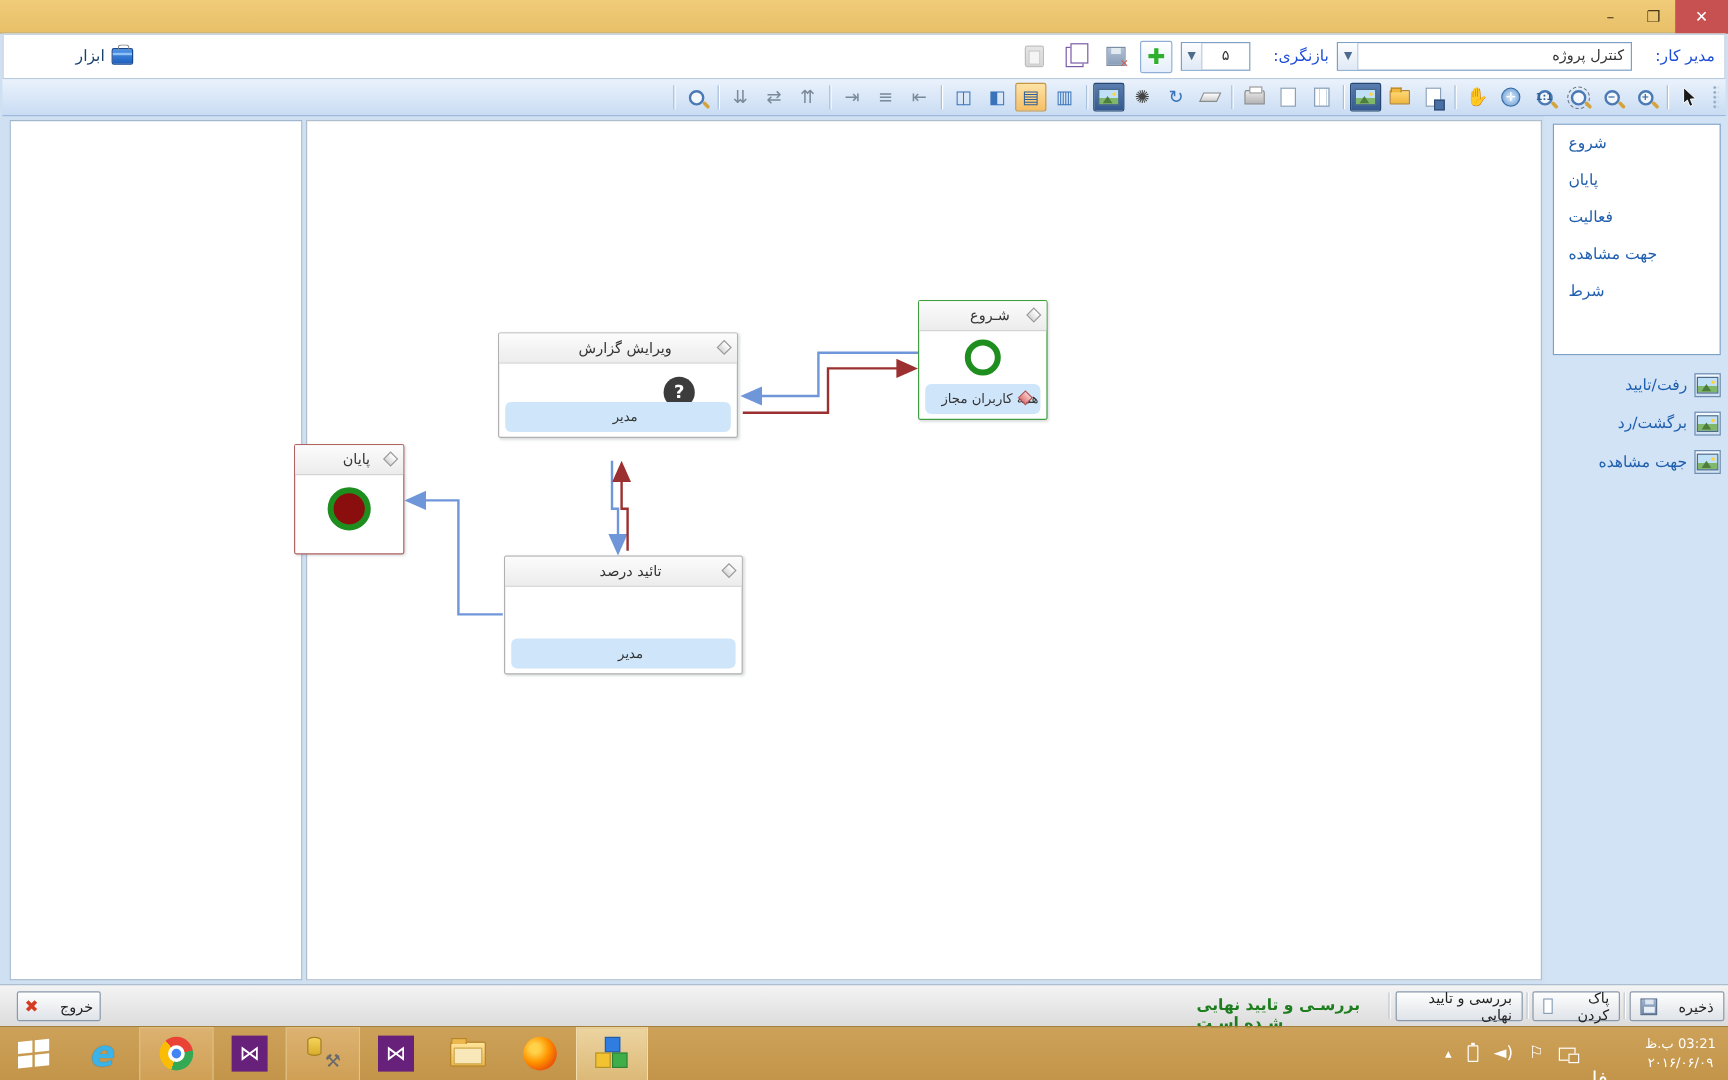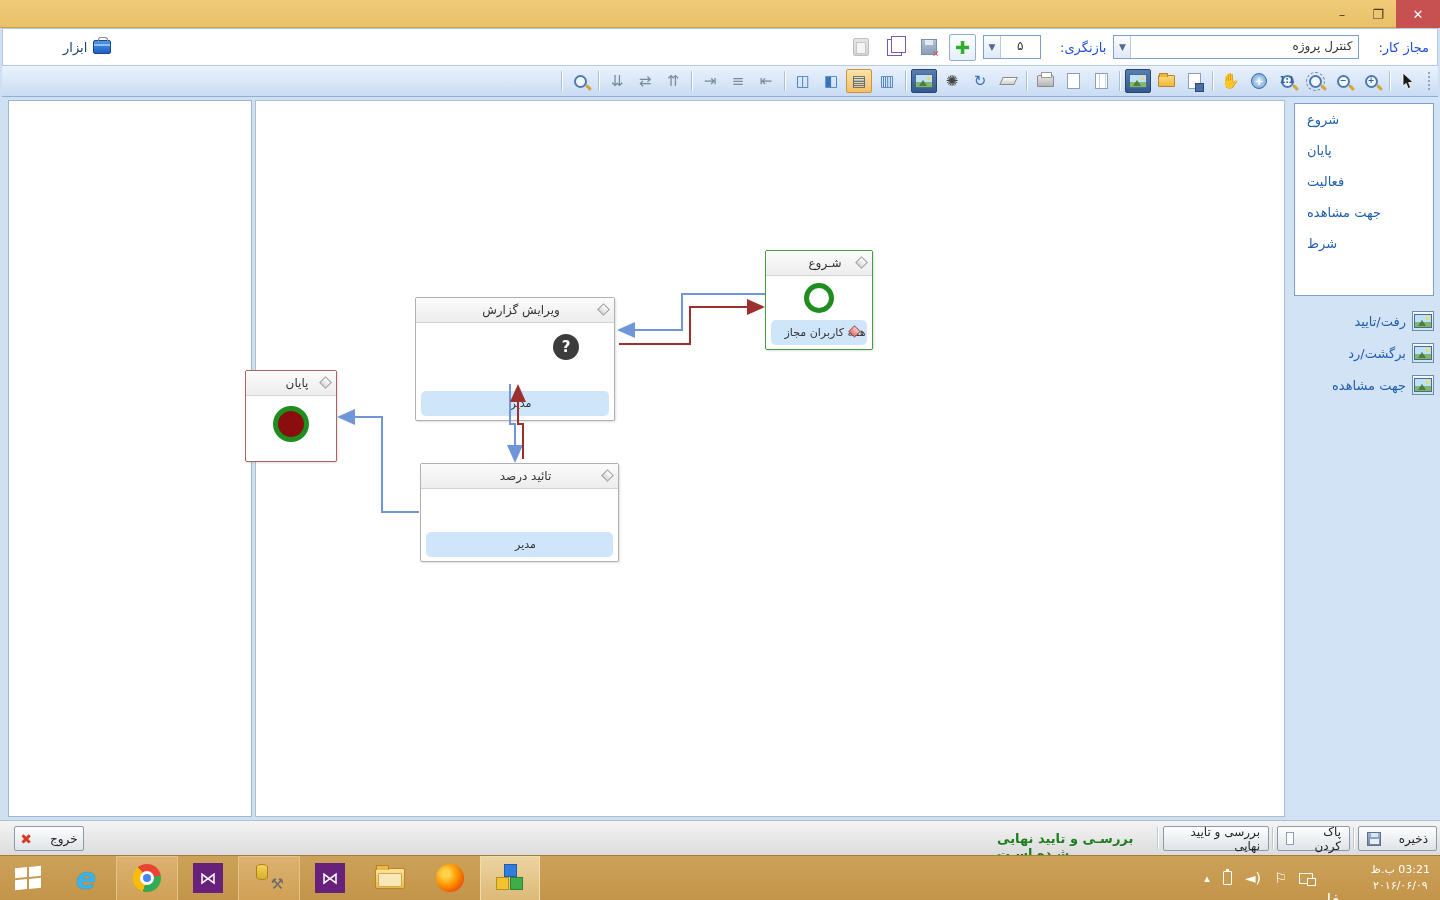--- a/index.html
+++ b/index.html
@@ -174,21 +174,21 @@
 
   <div class="titlebar">
     <div class="win-controls">
       <div class="win-btn">–</div>
       <div class="win-btn">❐</div>
       <div class="win-btn close">✕</div>
     </div>
   </div>
 
   <div class="toolbar1">
-    <span class="tb-label rtl">مجاز کار:</span>
+    <span class="tb-label rtl">مدیر کار:</span>
     <div class="combo wide">
       <div class="val rtl">کنترل پروژه</div>
       <div class="drop">▼</div>
     </div>
     <span class="tb-label rtl">بازنگری:</span>
     <div class="combo small">
       <div class="val rtl">۵</div>
       <div class="drop">▼</div>
     </div>
     <div class="tb-btn raised">
@@ -299,21 +299,21 @@
         <span class="rtl">شـروع</span>
         <span class="diamond"></span>
       </div>
       <div class="ring-green"></div>
       <div class="footer-bar">
         <span class="rtl">همه کاربران مجاز</span>
         <span class="diamond red fd" style="top:7px;"></span>
       </div>
     </div>
 
-    <div class="node" style="left:415px; top:200px; width:200px; height:124px;">
+    <div class="node" style="left:415px; top:180px; width:200px; height:88px;">
       <div class="node-header">
         <span class="rtl">ویرایش گزارش</span>
         <span class="diamond"></span>
       </div>
       <div class="q-badge">?</div>
       <div class="footer-bar">
         <span class="rtl">مدیر</span>
       </div>
     </div>
 

